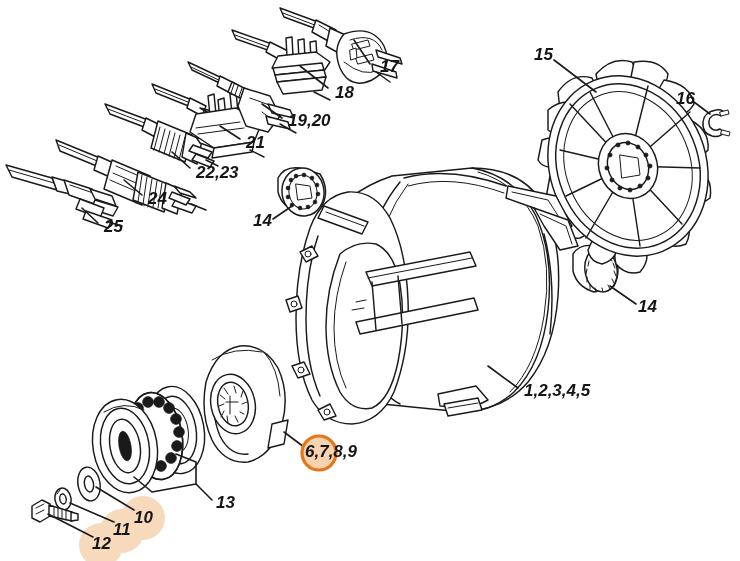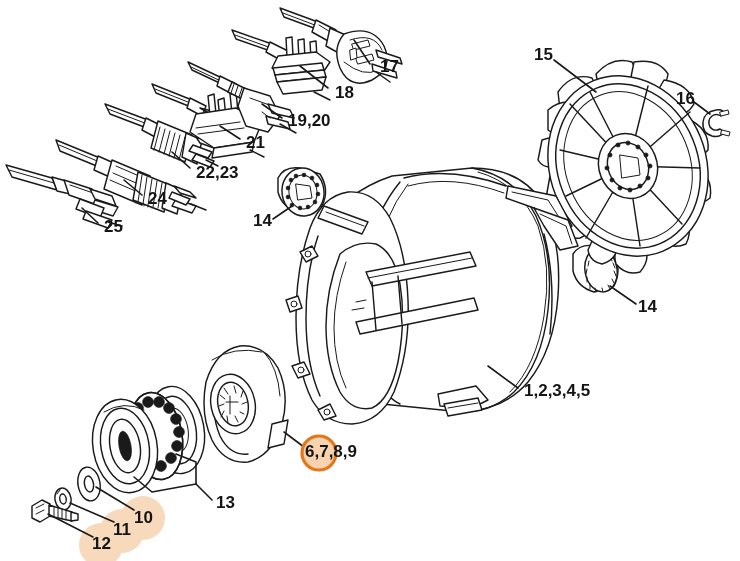--- a/index.html
+++ b/index.html
@@ -13,20 +13,21 @@
     height: 561px;
     position: relative;
     overflow: hidden;
     font-family: "Liberation Sans", sans-serif;
   }
   #diagram-root {
     position: absolute;
     left: 0; top: 0;
     width: 740px;
     height: 561px;
+    font-style: italic;
   }
   svg.sheet {
     display: block;
     width: 740px;
     height: 561px;
     background: #ffffff;
   }
   .ln   { fill: none; stroke: #1a1a1a; stroke-width: 1.45; stroke-linecap: round; stroke-linejoin: round; }
   .ln-t { fill: none; stroke: #1a1a1a; stroke-width: 1.0;  stroke-linecap: round; stroke-linejoin: round; }
   .fillw { fill: #ffffff; stroke: #1a1a1a; stroke-width: 1.45; stroke-linejoin: round; stroke-linecap: round; }

